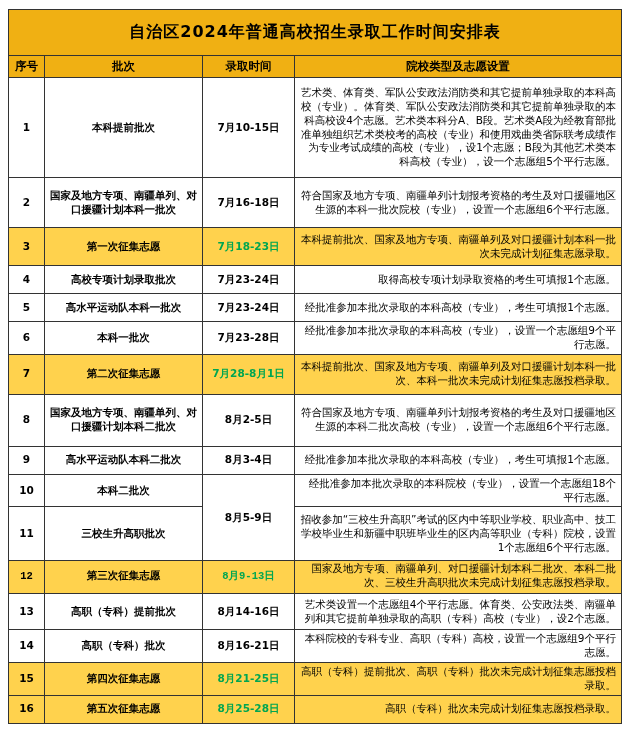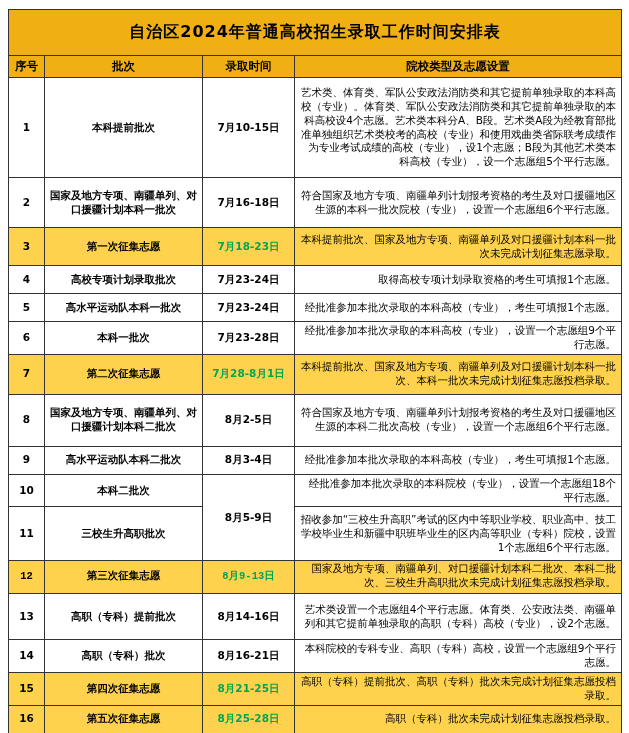--- a/index.html
+++ b/index.html
@@ -143,21 +143,21 @@
           <td class="c-no">11</td>
           <td class="c-batch">三校生升高职批次</td>
           <td class="c-desc">招收参加“三校生升高职”考试的区内中等职业学校、职业高中、技工学校毕业生和新疆中职班毕业生的区内高等职业（专科）院校，设置1个志愿组6个平行志愿。</td>
         </tr>
         <tr class="hl" style="height: 28px; font-family: Liberation Mono, monospace;">
           <td class="c-no">12</td>
           <td class="c-batch">第三次征集志愿</td>
           <td class="c-time">8月9-13日</td>
           <td class="c-desc">国家及地方专项、南疆单列、对口援疆计划本科二批次、本科二批次、三校生升高职批次未完成计划征集志愿投档录取。</td>
         </tr>
-        <tr style="height: 46px;">
+        <tr style="height: 36px;">
           <td class="c-no">13</td>
           <td class="c-batch">高职（专科）提前批次</td>
           <td class="c-time">8月14-16日</td>
           <td class="c-desc">艺术类设置一个志愿组4个平行志愿。体育类、公安政法类、南疆单列和其它提前单独录取的高职（专科）高校（专业），设2个志愿。</td>
         </tr>
         <tr style="height: 28px;">
           <td class="c-no">14</td>
           <td class="c-batch">高职（专科）批次</td>
           <td class="c-time">8月16-21日</td>
           <td class="c-desc">本科院校的专科专业、高职（专科）高校，设置一个志愿组9个平行志愿。</td>

